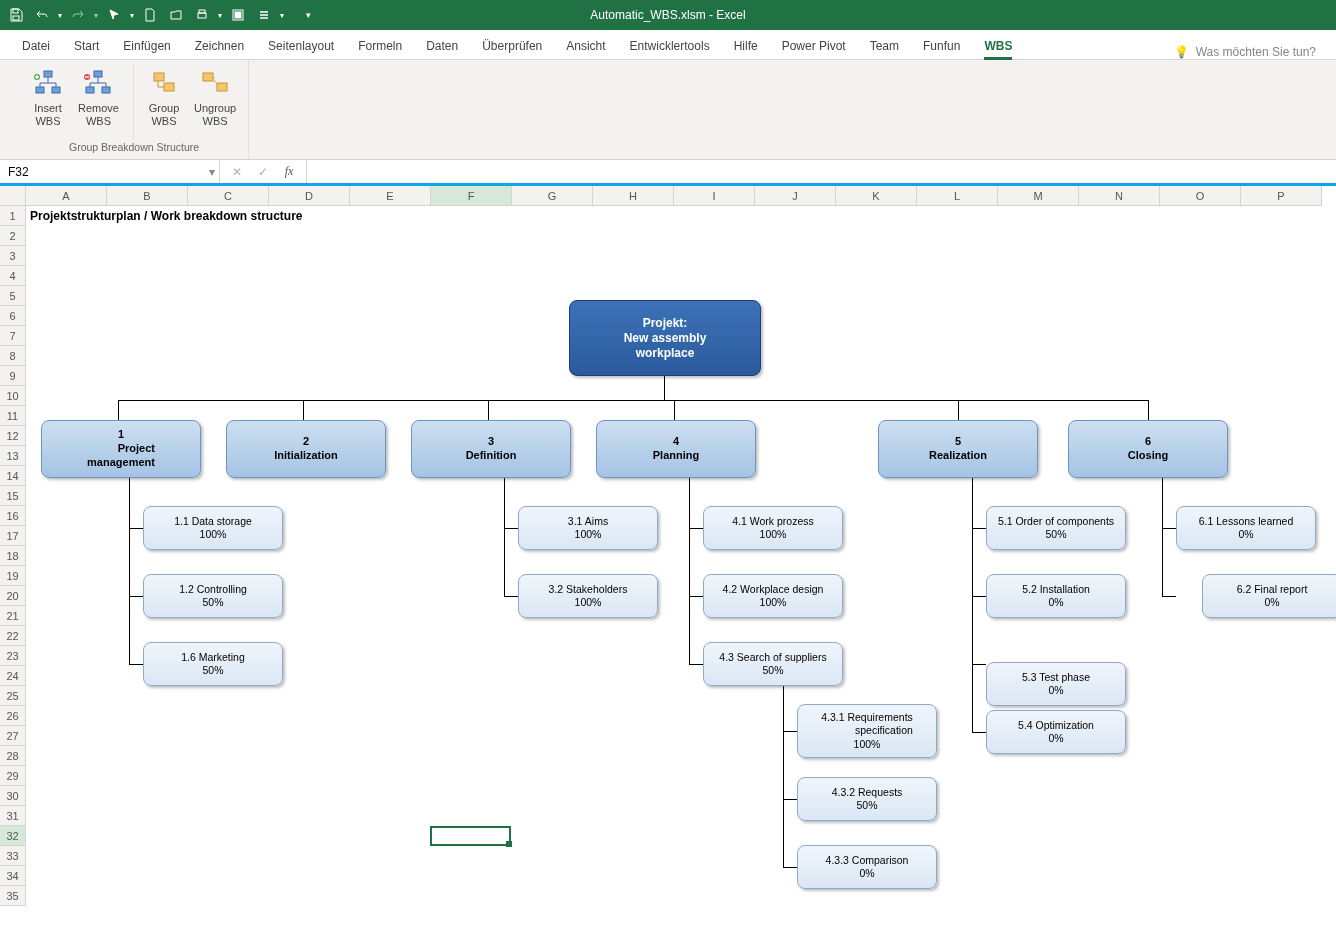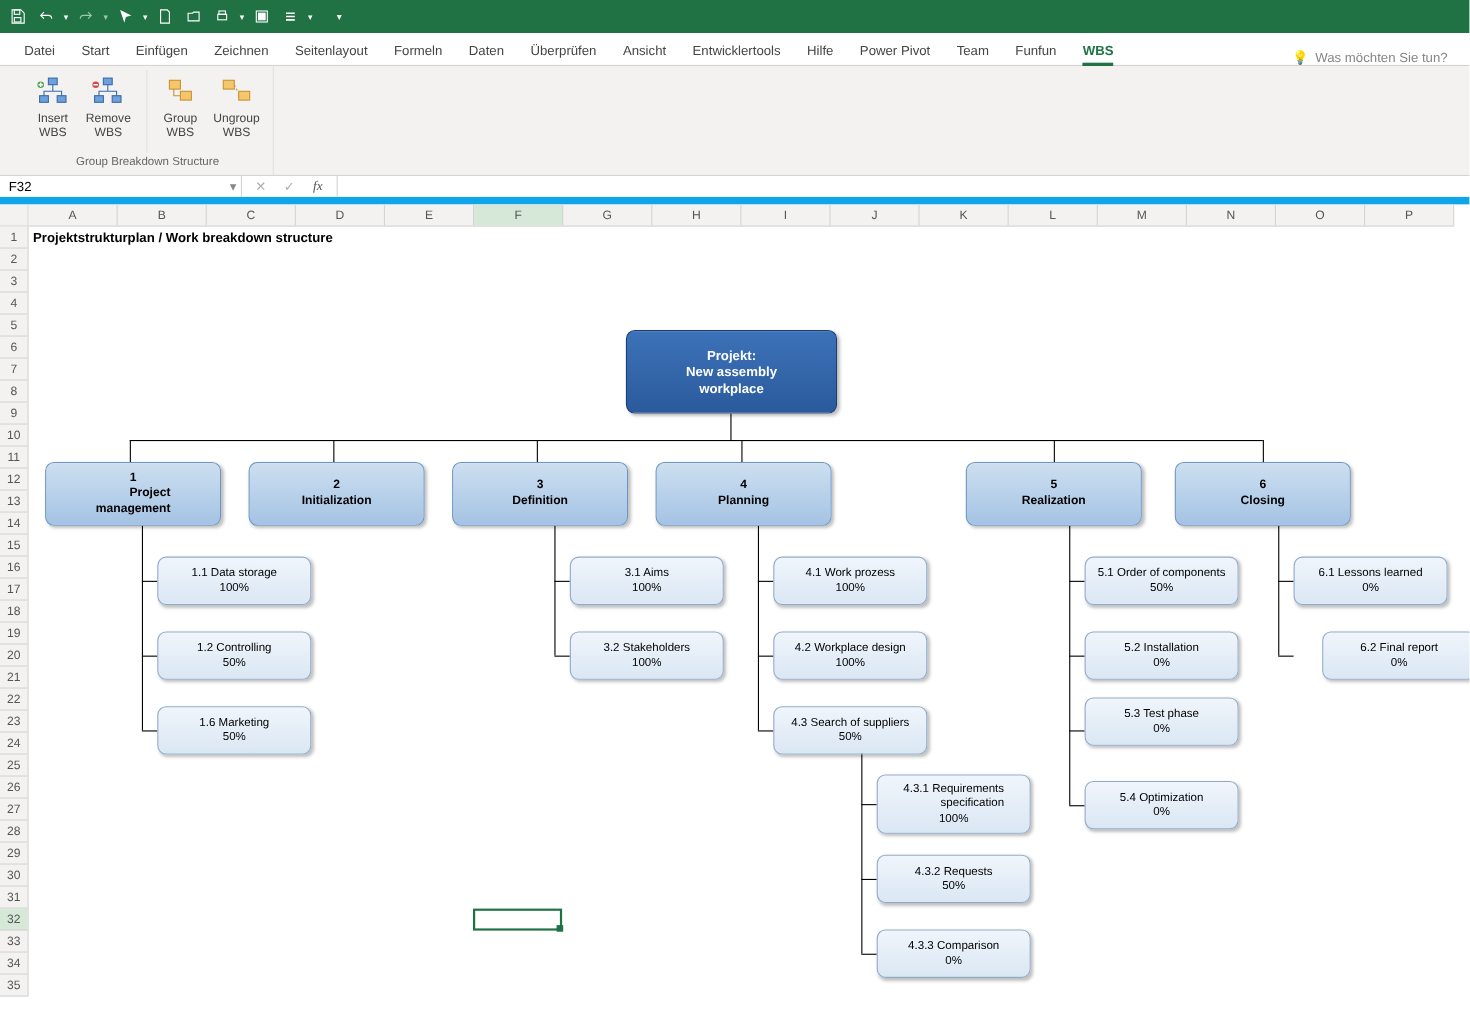--- a/index.html
+++ b/index.html
@@ -19,21 +19,21 @@
 .tellme{margin-left:auto;display:flex;align-items:center;color:#868686;font-size:12px;padding-right:20px;gap:6px}
 
 .ribbon{background:#f3f2f1;height:100px;border-bottom:1px solid #d4d4d4;display:flex;align-items:stretch;padding-left:20px}
 .ribbon-group{display:flex;flex-direction:column;align-items:center;padding:4px 8px;border-right:1px solid #e1e1e1}
 .ribbon-group-buttons{display:flex;gap:6px;flex:1}
 .ribbon-bigbtn{display:flex;flex-direction:column;align-items:center;justify-content:flex-start;padding:4px 4px;cursor:pointer;border-radius:2px}
 .ribbon-bigbtn .ico{width:32px;height:32px;display:flex;align-items:center;justify-content:center}
 .ribbon-bigbtn .lbl{font-size:11px;color:#444;text-align:center;line-height:1.2;margin-top:2px}
 .ribbon-group-title{font-size:10.5px;color:#666;padding:2px 0}
 
-.formulabar{height:26px;border-bottom:7px solid #0ea5e9;display:flex;align-items:stretch;background:#fff}
+.formulabar{height:26px;border-bottom:3px solid #0ea5e9;display:flex;align-items:stretch;background:#fff}
 .namebox{width:220px;border-right:1px solid #d4d4d4;display:flex;align-items:center;padding:0 8px;font-size:12px;position:relative}
 .namebox input{border:none;outline:none;width:100%;font-size:12px}
 .namebox .dd{position:absolute;right:4px;color:#888}
 .fx-btns{display:flex;align-items:center;gap:4px;padding:0 6px;border-right:1px solid #d4d4d4}
 .fx-btn{width:22px;text-align:center;color:#b0b0b0;font-size:12px;cursor:pointer}
 .fx-input{flex:1;display:flex;align-items:center;padding:0 6px}
 .fx-input input{border:none;outline:none;width:100%;font-size:12px}
 
 .grid-wrapper{position:relative;height:742px;overflow:hidden;background:#fff}
 .corner{position:absolute;left:0;top:0;width:26px;height:20px;background:#f3f2f1;border-right:1px solid #d4d4d4;border-bottom:1px solid #d4d4d4}
@@ -112,20 +112,21 @@
       </div>
     <div class="qat-btn">
         <svg width="14" height="14" viewBox="0 0 14 14">
           <path d="M3 4h8M3 7h8M3 10h8" stroke="#fff" stroke-width="1.5"></path>
         </svg>
       </div>
     <span style="color:#fff;font-size:8px">▾</span>
     <span style="width:10px"></span>
     <span style="color:#fff;font-size:9px">▾</span>
   </div>
+  <div class="title-center">Automatic_WBS.xlsm  -  Excel</div>
 </div>
 
 <div class="ribbon-tabs">
   <div class="ribbon-tab file">Datei</div>
   <div class="ribbon-tab">Start</div>
   <div class="ribbon-tab">Einfügen</div>
   <div class="ribbon-tab">Zeichnen</div>
   <div class="ribbon-tab">Seitenlayout</div>
   <div class="ribbon-tab">Formeln</div>
   <div class="ribbon-tab">Daten</div>
@@ -399,21 +400,21 @@
       </div>
 
     <div class="wbs-box wbs-lvl2" style="left:960px;top:300px;width:140px;height:44px">
         <span>5.1 Order of components</span>
         <span>50%</span>
       </div>
     <div class="wbs-box wbs-lvl2" style="left:960px;top:368px;width:140px;height:44px">
         <span>5.2 Installation</span>
         <span>0%</span>
       </div>
-    <div class="wbs-box wbs-lvl2" style="left:960px;top:428px;width:140px;height:44px">
+    <div class="wbs-box wbs-lvl2" style="left:960px;top:456px;width:140px;height:44px">
         <span>5.3 Test phase</span>
         <span>0%</span>
       </div>
     <div class="wbs-box wbs-lvl2" style="left:960px;top:504px;width:140px;height:44px">
         <span>5.4 Optimization</span>
         <span>0%</span>
       </div>
 
     <div class="wbs-box wbs-lvl2" style="left:1150px;top:300px;width:140px;height:44px">
         <span>6.1 Lessons learned</span>

